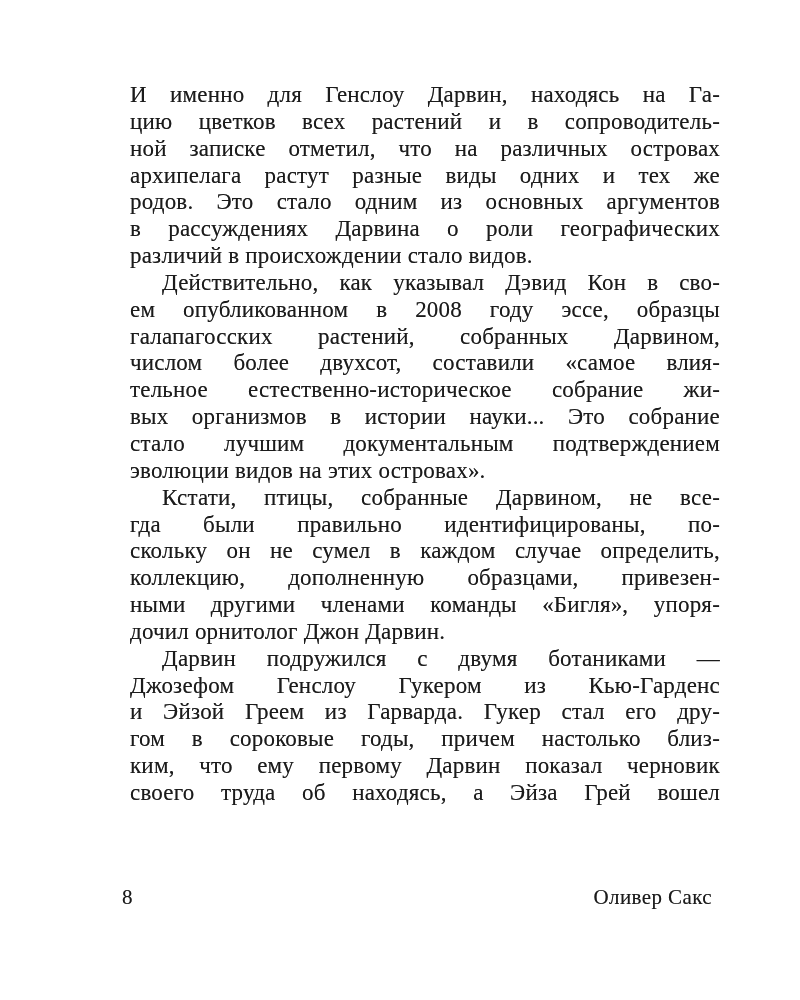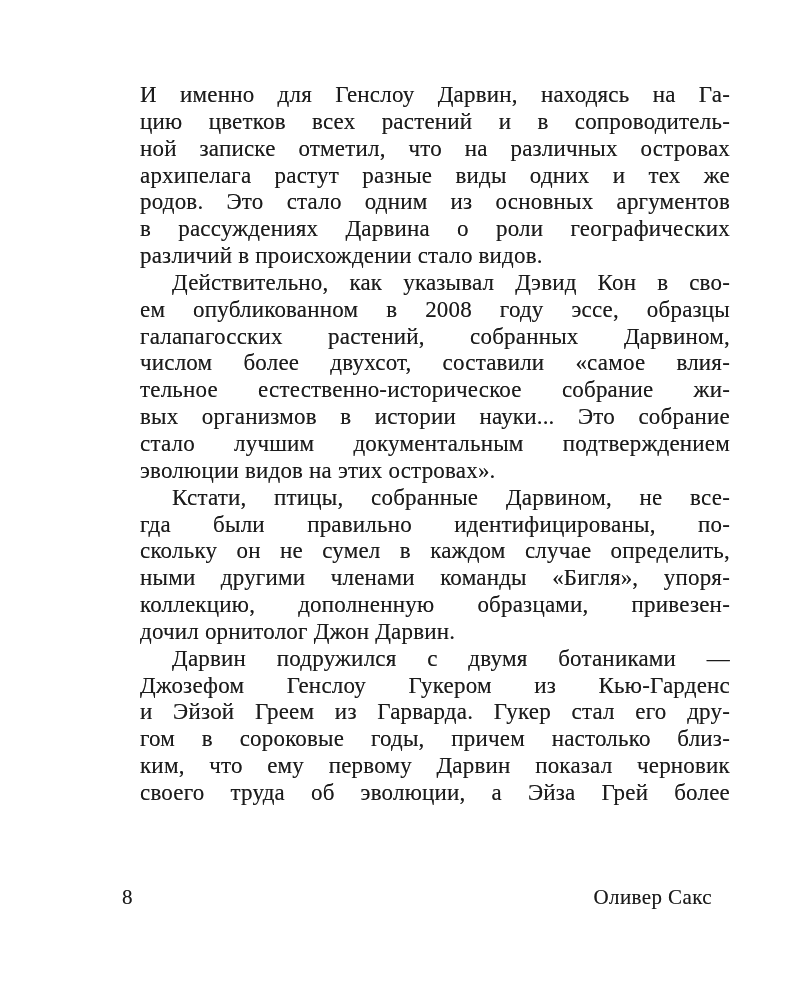--- a/index.html
+++ b/index.html
@@ -12,21 +12,21 @@
     font-family: "Liberation Serif", "DejaVu Serif", serif;
   }
   .page {
     position: relative;
     width: 800px;
     height: 1000px;
     background: #ffffff;
   }
   .text-block {
     position: absolute;
-    left: 140px;
+    left: 130px;
     top: 82px;
     width: 590px;
     color: #1b1b1b;
     font-size: 23px;
     line-height: 26.85px;
     letter-spacing: 0.2px;
     text-shadow: 0 0 0.5px rgba(27,27,27,0.55);
   }
   .paragraph { margin: 0; padding: 0; }
   .line {
@@ -78,31 +78,31 @@
         <div class="line">числом более двухсот, составили «самое влия-</div>
         <div class="line">тельное естественно-историческое собрание жи-</div>
         <div class="line">вых организмов в истории науки... Это собрание</div>
         <div class="line">стало лучшим документальным подтверждением</div>
         <div class="line end">эволюции видов на этих островах».</div>
       </div>
       <div class="paragraph">
         <div class="line indent">Кстати, птицы, собранные Дарвином, не все-</div>
         <div class="line">гда были правильно идентифицированы, по-</div>
         <div class="line">скольку он не сумел в каждом случае определить,</div>
+        <div class="line">коллекцию, дополненную образцами, привезен-</div>
         <div class="line">ными другими членами команды «Бигля», упоря-</div>
-        <div class="line">коллекцию, дополненную образцами, привезен-</div>
         <div class="line end">дочил орнитолог Джон Дарвин.</div>
       </div>
       <div class="paragraph">
         <div class="line indent">Дарвин подружился с двумя ботаниками —</div>
         <div class="line">Джозефом Генслоу Гукером из Кью-Гарденс</div>
         <div class="line">и Эйзой Греем из Гарварда. Гукер стал его дру-</div>
         <div class="line">гом в сороковые годы, причем настолько близ-</div>
         <div class="line">ким, что ему первому Дарвин показал черновик</div>
-        <div class="line">своего труда об эволюции, а Эйза Грей более</div>
+        <div class="line">своего труда об находясь, а Эйза Грей вошел</div>
       </div>
     </div>
 
   <div class="footer">
     <span class="page-number">8</span>
     <span class="author">Оливер Сакс</span>
   </div>
 
 </div>
 

